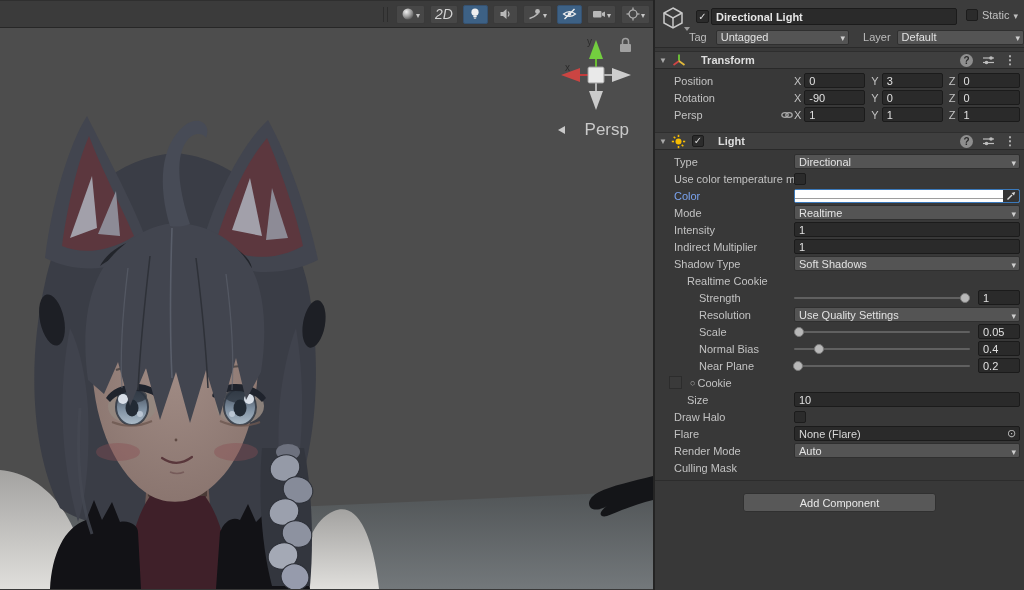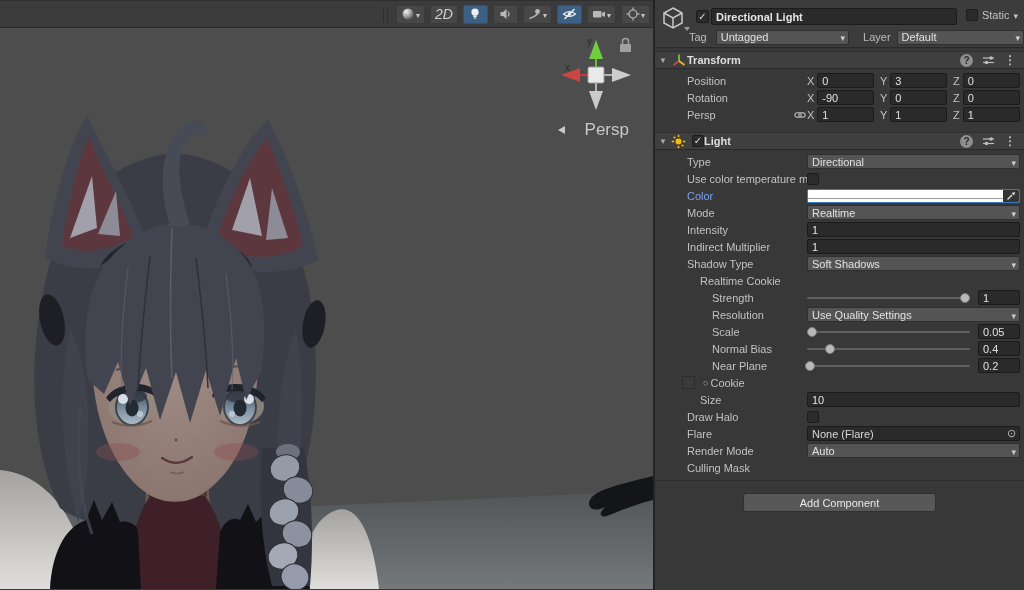--- a/index.html
+++ b/index.html
@@ -46,26 +46,26 @@
   .dd .dtext{flex:1;padding:0 4px;color:#e2e2e2;white-space:nowrap;overflow:hidden;}
   .dd .darr::after{content:"▾";font-size:9px;color:#cfcfcf;margin-right:3px;}
   .dd.tagdd{width:136px;margin-left:9px;}
   .dd.layerdd{width:130px;margin-left:6px;}
 
   .component{margin-top:0;}
   .comp-header{height:18px;background:#3f3f3f;border-top:1px solid #2e2e2e;border-bottom:1px solid #292929;
     display:flex;align-items:center;}
   .foldout{width:12px;margin-left:4px;color:#a9a9a9;font-size:8px;}
   .foldout::after{content:"▼";}
-  .comp-title{font-weight:bold;color:#dedede;margin-left:0;flex:1;}
+  .comp-title{font-weight:bold;color:#dedede;margin-left:14px;flex:1;}
   .hdr-icons{display:flex;align-items:center;gap:9px;margin-right:8px;}
   .help-icon{width:13px;height:13px;border-radius:50%;background:#8f8f8f;color:#2b2b2b;font-size:10px;font-weight:bold;
     display:flex;align-items:center;justify-content:center;}
   .kebab{color:#bdbdbd;font-size:12px;font-weight:bold;}
-  .comp-body{padding:3px 0 2px 17px;}
+  .comp-body{padding:3px 0 2px 4px;}
   .row{display:flex;align-items:center;height:17px;padding-right:4px;}
   .row .lbl{width:135px;padding-left:15px;flex-shrink:0;color:#c2c2c2;white-space:nowrap;overflow:hidden;}
   .row .lbl.ind1{padding-left:28px;}
   .row .lbl.ind2{padding-left:40px;}
   .row .lbl.blue{color:#7aa3ef;}
   .val{flex:1;display:flex;align-items:center;min-width:0;}
   .tf{height:15px;background:#2a2a2a;border:1px solid #1b1b1b;border-radius:2px;color:#e0e0e0;
     font-size:11px;padding:0 4px;width:100%;min-width:0;font-family:"Liberation Sans",sans-serif;}
   .axis-group{flex:1;display:flex;gap:6px;min-width:0;}
   .axis{flex:1;display:flex;align-items:center;gap:3px;min-width:0;}

